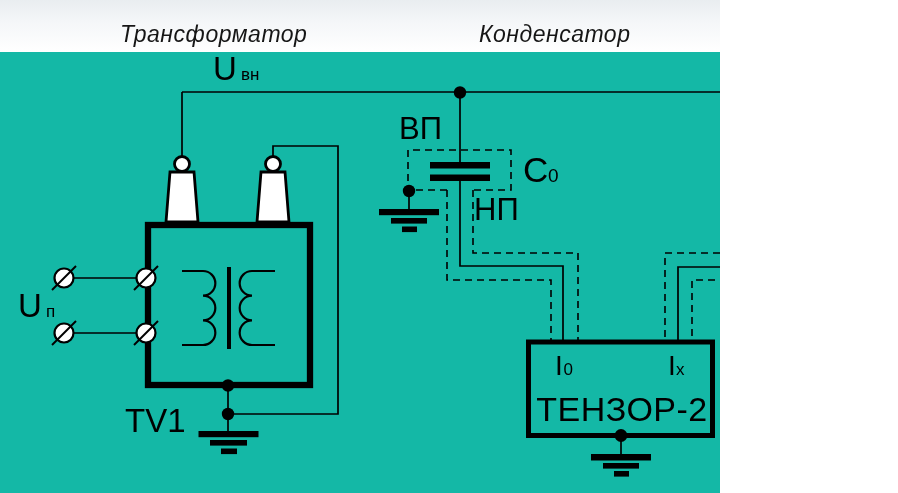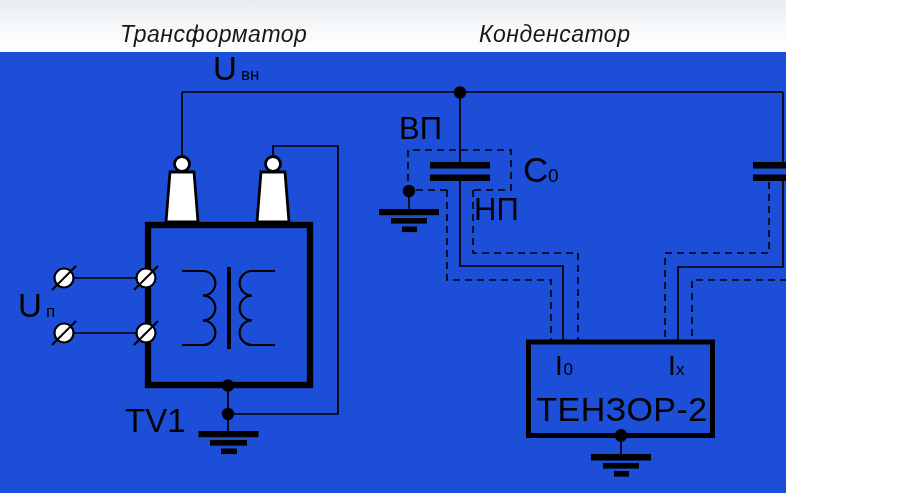--- a/index.html
+++ b/index.html
@@ -1,18 +1,18 @@
 <!DOCTYPE html>
 <html><head>
 <meta charset="utf-8">
 <style>
   html,body { margin:0; padding:0; background:#ffffff; }
   .stage {
-    position:relative; width:786px; height:493px; overflow:hidden;
-    background:#1d4ed8; font-family:"Liberation Sans", sans-serif;
+    position:relative; width:720px; height:493px; overflow:hidden;
+    background:#14b8a6; font-family:"Liberation Sans", sans-serif;
   }
   .top-band {
     position:absolute; left:0; top:0; width:898px; height:52px;
     background:linear-gradient(180deg, #e9edf0 0%, #f4f6f8 40%, #ffffff 100%);
   }
   svg { position:absolute; left:0; top:0; }
 
   
   .wire  { stroke:#000; stroke-width:1.7; fill:none; }
   .dash  { stroke:#000; stroke-width:1.6; fill:none; stroke-dasharray:7 5; }

